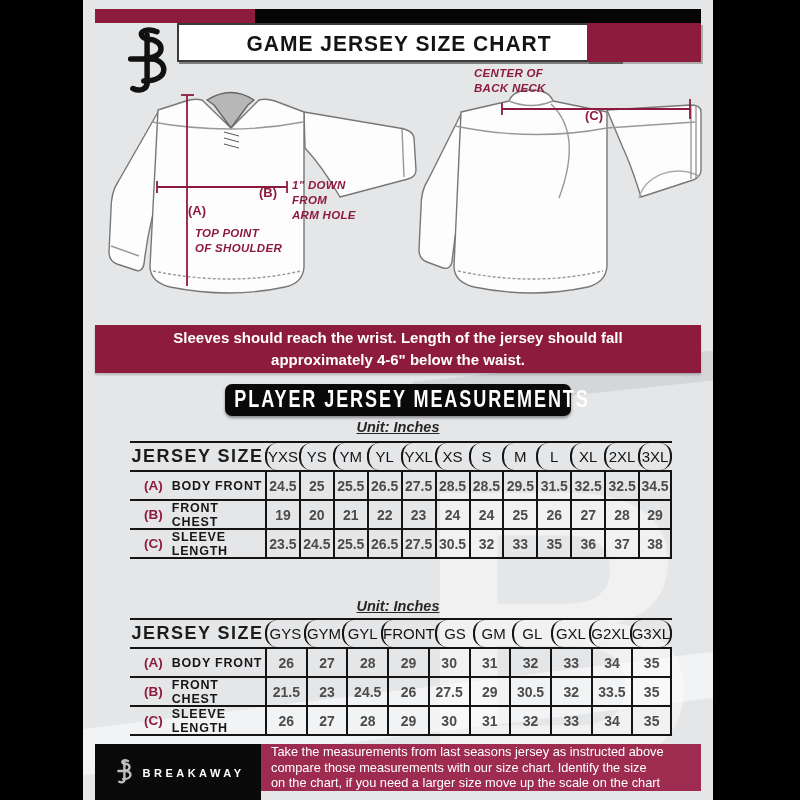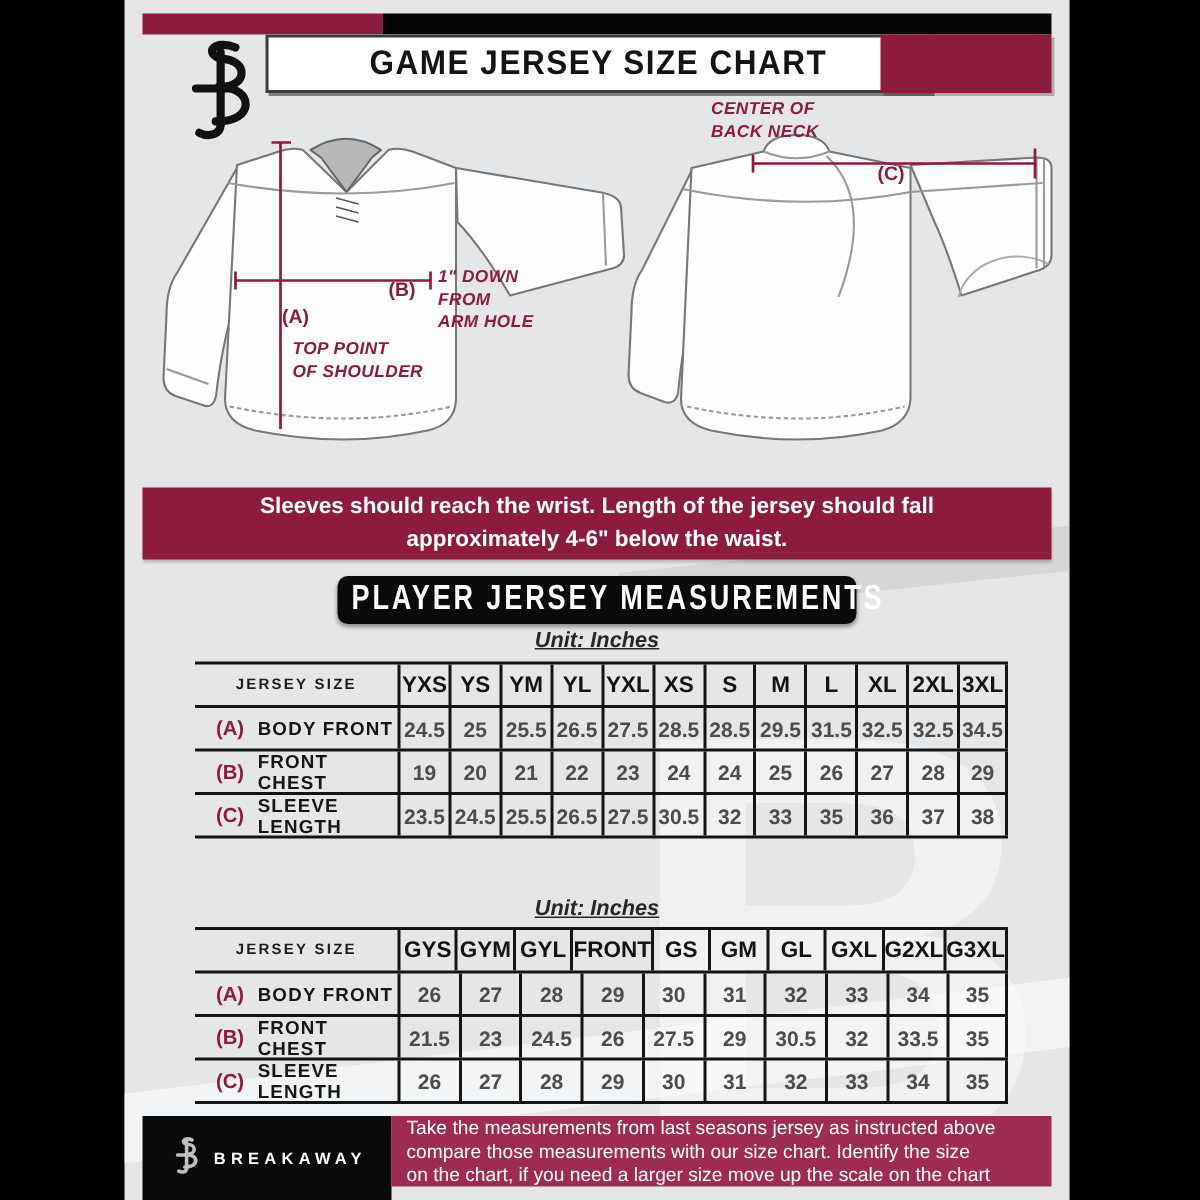--- a/index.html
+++ b/index.html
@@ -43,24 +43,24 @@
   .unit.player{top:419px;}
   .unit.goalie{top:598px;}
 
   
   .sizetable{left:47px;width:542px;}
   .sizetable.player{top:441px;}
   .sizetable.goalie{top:618px;}
   .trow{display:grid;border-bottom:2px solid #141414;}
   .trow.thead{border-top:2px solid #141414;}
   .tc{display:flex;align-items:center;justify-content:center;height:27px;box-sizing:border-box;}
-  .tc.hsize{border-left:2px solid #141414;font-weight:700;font-size:15px;color:#141414;}
+  .tc.hsize{border-left:2px solid #141414;font-weight:400;font-size:15px;color:#141414;border-radius:12px;}
   .tc.val{border-left:2px solid #141414;font-size:14px;font-weight:600;color:#4c4c4c;}
   .tc.hsize:last-child,.tc.val:last-child{border-right:2px solid #141414;}
-  .tc.labelcell{justify-content:center;font-size:10px;font-weight:600;letter-spacing:1.5px;color:#1c1c1c;}
+  .tc.labelcell{justify-content:center;font-size:18px;font-weight:600;letter-spacing:1.5px;color:#1c1c1c;}
   .tc.rowlabel{justify-content:flex-start;padding-left:14px;}
   .tc.rowlabel .key{color:#8d1b3d;font-weight:800;font-size:13.5px;margin-right:9px;}
   .tc.rowlabel .rlabel{font-weight:700;font-size:12.5px;letter-spacing:0.8px;color:#161616;}
 
   
   .footer-black{left:12px;top:744px;width:166px;height:57px;background:#0a0a0a;display:flex;
                 align-items:center;justify-content:center;gap:7px;}
   .footer-black .wordmark{color:#fff;font-weight:700;font-size:11px;letter-spacing:3.5px;}
   .footer-maroon{left:178px;top:744px;width:440px;height:47px;background:#9e2c50;box-sizing:border-box;
                  display:flex;align-items:center;padding:3px 10px;}

